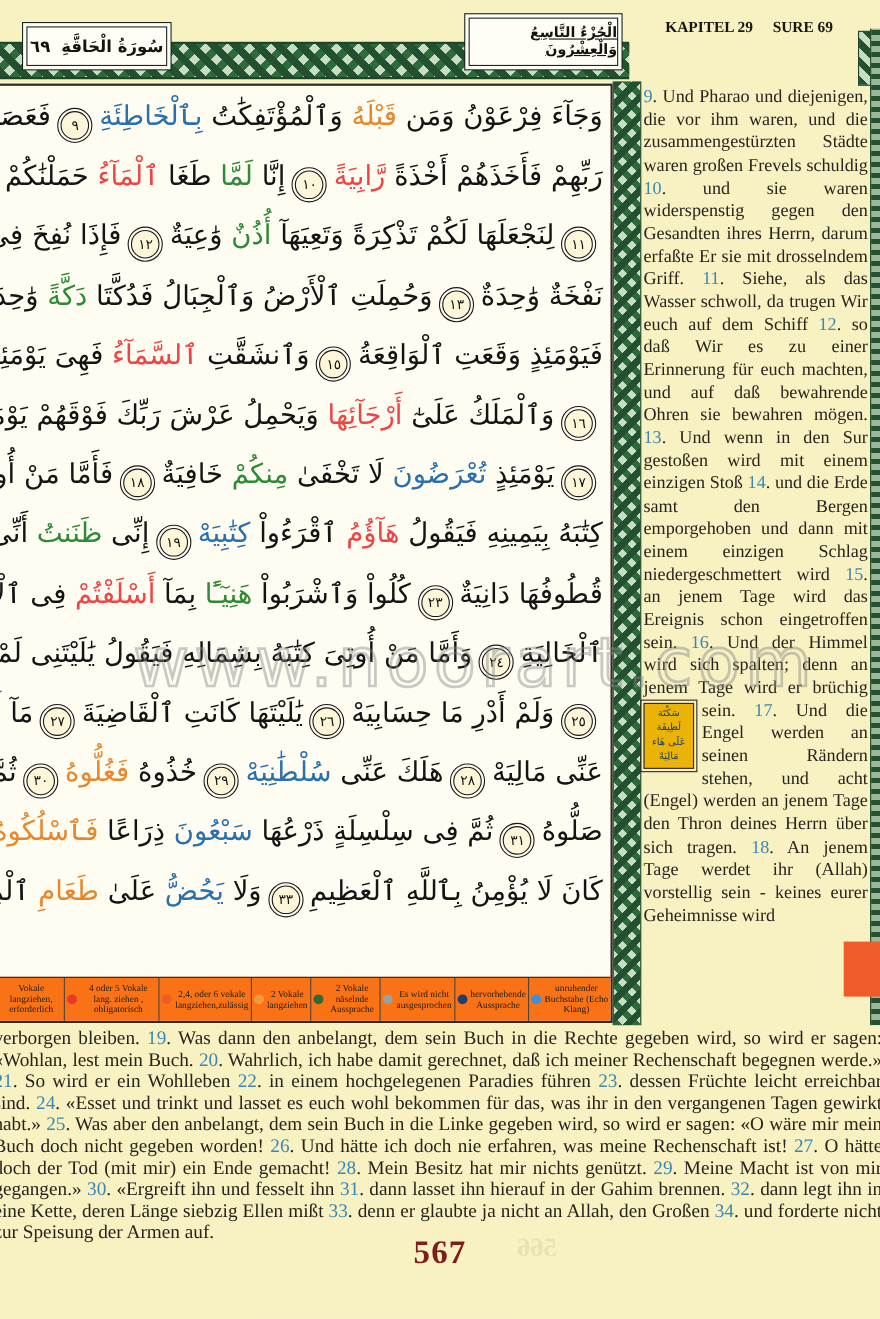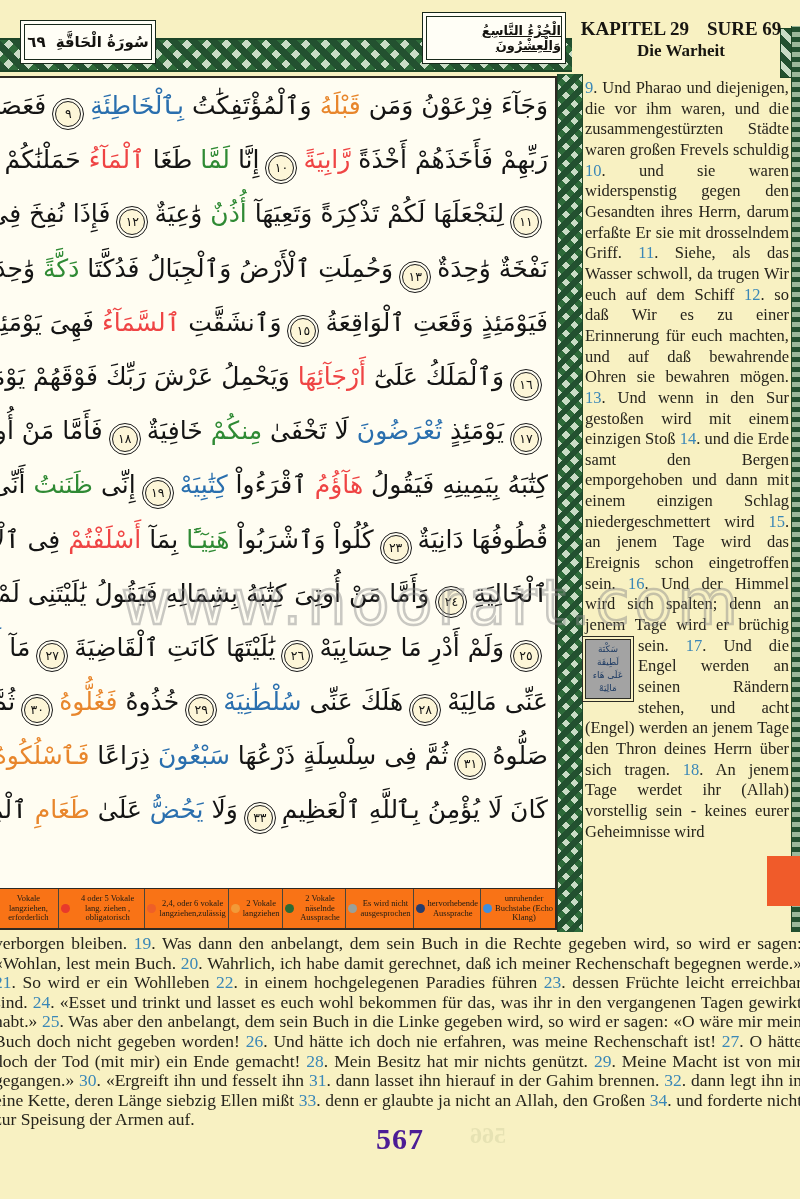--- a/index.html
+++ b/index.html
@@ -17,21 +17,21 @@
     background-image:repeating-linear-gradient(45deg,#235130 0 6px,transparent 6px 12px);
     border:1px solid #1e4527;}
   .cartouche{position:absolute;background:#fffef6;border:1.5px solid #17281a;
     box-shadow:0 0 0 3px #fffef6,0 0 0 4px #17281a;
     display:flex;align-items:center;justify-content:center;
     font-family:"DejaVu Sans",sans-serif;direction:rtl;gap:10px;}
   .cart-surah{left:24px;top:24px;width:126px;height:34px;font-size:15px;font-weight:bold;color:#14130f;}
   .cart-juz{left:426px;top:16px;width:134px;height:42px;font-size:13px;font-weight:bold;color:#14130f;text-decoration:underline;}
   .de-header{position:absolute;left:570px;top:18px;width:222px;text-align:center;
     font-weight:bold;color:#181611;}
-  .de-header .l1{font-size:19px;display:flex;justify-content:center;gap:18px;}
+  .de-header .l1{font-size:14px;display:flex;justify-content:center;gap:18px;}
   .de-header .l2{font-size:17px;margin-top:1px;}
   
   .arabic-wrap{position:absolute;left:-3px;top:76px;width:560px;height:854px;
     background:#fffdf2;border:2px solid #2e2a24;box-sizing:border-box;z-index:1;}
   .alines{padding:1px 7px 0 7px;}
   .aline{direction:rtl;height:54.2px;line-height:54px;white-space:nowrap;
     font-family:"DejaVu Sans",sans-serif;font-size:25px;color:#141414;
     text-align:justify;text-align-last:justify;overflow:visible;}
   .ck{color:#141414;} .cb{color:#2a6fae;} .cr{color:#ef4444;} .cg{color:#2f8a34;} .co{color:#e8862c;margin-top:34px;}
   .vm{display:inline-flex;align-items:center;justify-content:center;
@@ -57,34 +57,34 @@
   .right-strip{position:absolute;left:791px;top:26px;width:9px;height:906px;
     background-color:#9cb89a;
     background-image:repeating-linear-gradient(0deg,#235130 0 5px,transparent 5px 10px);
     border-left:1px solid #1e4527;}
   
   .sidebar{position:absolute;left:585px;top:78px;width:204px;height:852px;
     font-size:16.5px;line-height:20.65px;text-align:justify;color:#26241c;}
   .num{color:#3a87b7;}
   .note-box{float:left;width:40px;margin:3px 7px 2px 0;padding:3px 2px;
     border:1px solid #2c2c24;outline:1px solid #2c2c24;outline-offset:2px;
-    background:#a3a3a3;font-family:"DejaVu Sans",sans-serif;font-size:9px;
+    background:#eab308;font-family:"DejaVu Sans",sans-serif;font-size:9px;
     line-height:13px;text-align:center;direction:rtl;color:#1c3a63;}
   .bookmark{position:absolute;right:0;top:856px;width:33px;height:50px;
     background:#f05b2a;z-index:6;}
   
   .watermark{position:absolute;left:0;top:566px;width:100%;text-align:center;
     font-family:"DejaVu Sans",sans-serif;font-size:62px;letter-spacing:5px;
     color:rgba(255,255,255,0.04);-webkit-text-stroke:2.5px rgba(135,135,135,.45);
     z-index:5;pointer-events:none;padding-left:32px;}
   
   .bottom-text{position:absolute;left:-6px;top:934px;width:808px;
     font-size:17.5px;line-height:19.6px;text-align:justify;color:#26241c;}
   .pageno{position:absolute;left:0;top:1122px;width:100%;text-align:center;
-    font-size:30px;font-weight:bold;color:#4c1d95;letter-spacing:1px;}
+    font-size:30px;font-weight:bold;color:#7f1d1d;letter-spacing:1px;}
   .ghost{position:absolute;left:470px;top:1122px;font-size:24px;color:#6a7a4a;
     opacity:.12;transform:scaleX(-1);font-weight:bold;}
 </style>
 </head>
 <body>
 
 <div class="page">
 
   <div class="orn-h"></div>
   <div class="orn-corner"></div>
@@ -96,21 +96,20 @@
 
   <div class="cartouche cart-juz">
     <span>الْجُزْءُ التَّاسِعُ وَالْعِشْرُونَ</span>
   </div>
 
   <div class="de-header">
     <div class="l1">
       <span>KAPITEL 29</span>
       <span>SURE 69</span>
     </div>
-    <div class="l2">Die Warheit</div>
   </div>
 
   <div class="arabic-wrap">
     <div class="alines" id="arabic">
         <div class="aline"><span class="ck">وَجَآءَ فِرْعَوْنُ وَمَن </span><span class="co">قَبْلَهُ</span><span class="ck"> وَٱلْمُؤْتَفِكَٰتُ </span><span class="cb">بِٱلْخَاطِئَةِ</span><span class="vm">٩</span><span class="ck">فَعَصَوْاْ </span></div>
         <div class="aline"><span class="ck">رَبِّهِمْ فَأَخَذَهُمْ أَخْذَةً </span><span class="cr">رَّابِيَةً</span><span class="vm">١٠</span><span class="ck">إِنَّا </span><span class="cg">لَمَّا</span><span class="ck"> طَغَا </span><span class="cr">ٱلْمَآءُ</span><span class="ck"> حَمَلْنَٰكُمْ فِى ٱلْجَارِيَةِ</span></div>
         <div class="aline"><span class="vm">١١</span><span class="ck">لِنَجْعَلَهَا لَكُمْ تَذْكِرَةً وَتَعِيَهَآ </span><span class="cg">أُذُنٌ</span><span class="ck"> وَٰعِيَةٌ</span><span class="vm">١٢</span><span class="ck">فَإِذَا نُفِخَ فِى ٱلصُّورِ</span></div>
         <div class="aline"><span class="ck">نَفْخَةٌ وَٰحِدَةٌ</span><span class="vm">١٣</span><span class="ck">وَحُمِلَتِ ٱلْأَرْضُ وَٱلْجِبَالُ فَدُكَّتَا </span><span class="cg">دَكَّةً</span><span class="ck"> وَٰحِدَةً</span></div>
         <div class="aline"><span class="ck">فَيَوْمَئِذٍ وَقَعَتِ ٱلْوَاقِعَةُ</span><span class="vm">١٥</span><span class="ck">وَٱنشَقَّتِ </span><span class="cr">ٱلسَّمَآءُ</span><span class="ck"> فَهِىَ يَوْمَئِذٍ وَاهِيَةٌ</span></div>
         <div class="aline"><span class="vm">١٦</span><span class="ck">وَٱلْمَلَكُ عَلَىٰٓ </span><span class="cr">أَرْجَآئِهَا</span><span class="ck"> وَيَحْمِلُ عَرْشَ رَبِّكَ فَوْقَهُمْ يَوْمَئِذٍ ثَمَٰنِيَةٌ</span></div>

